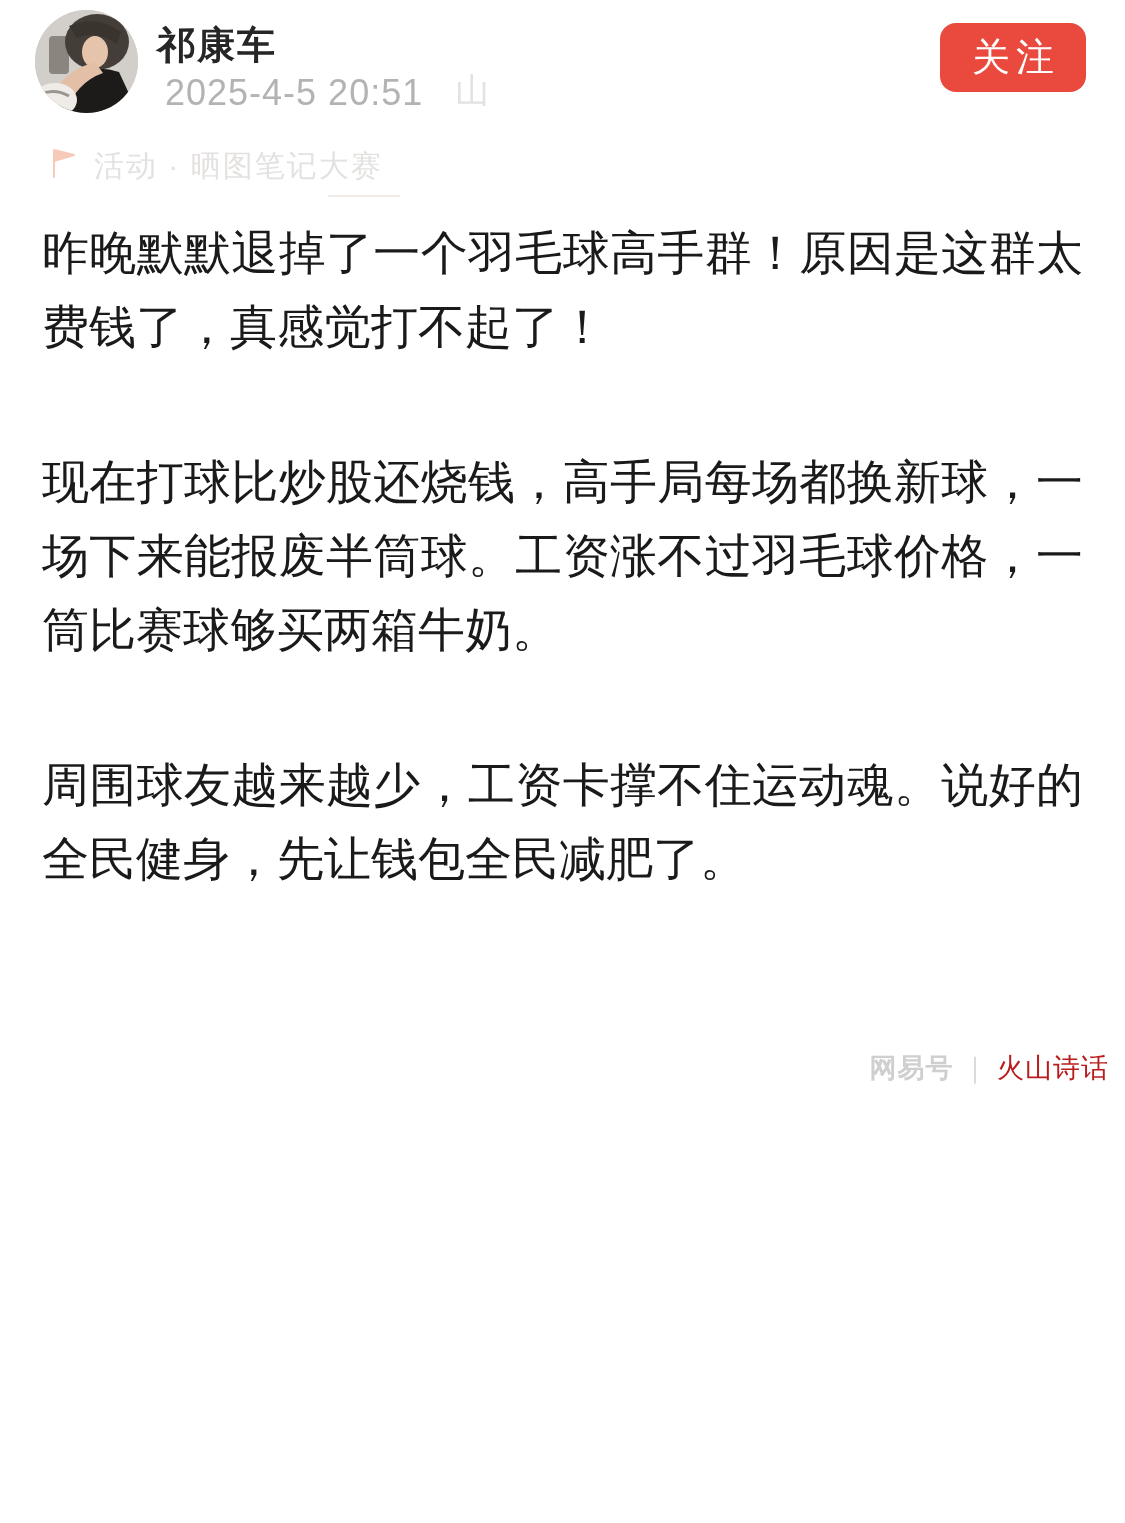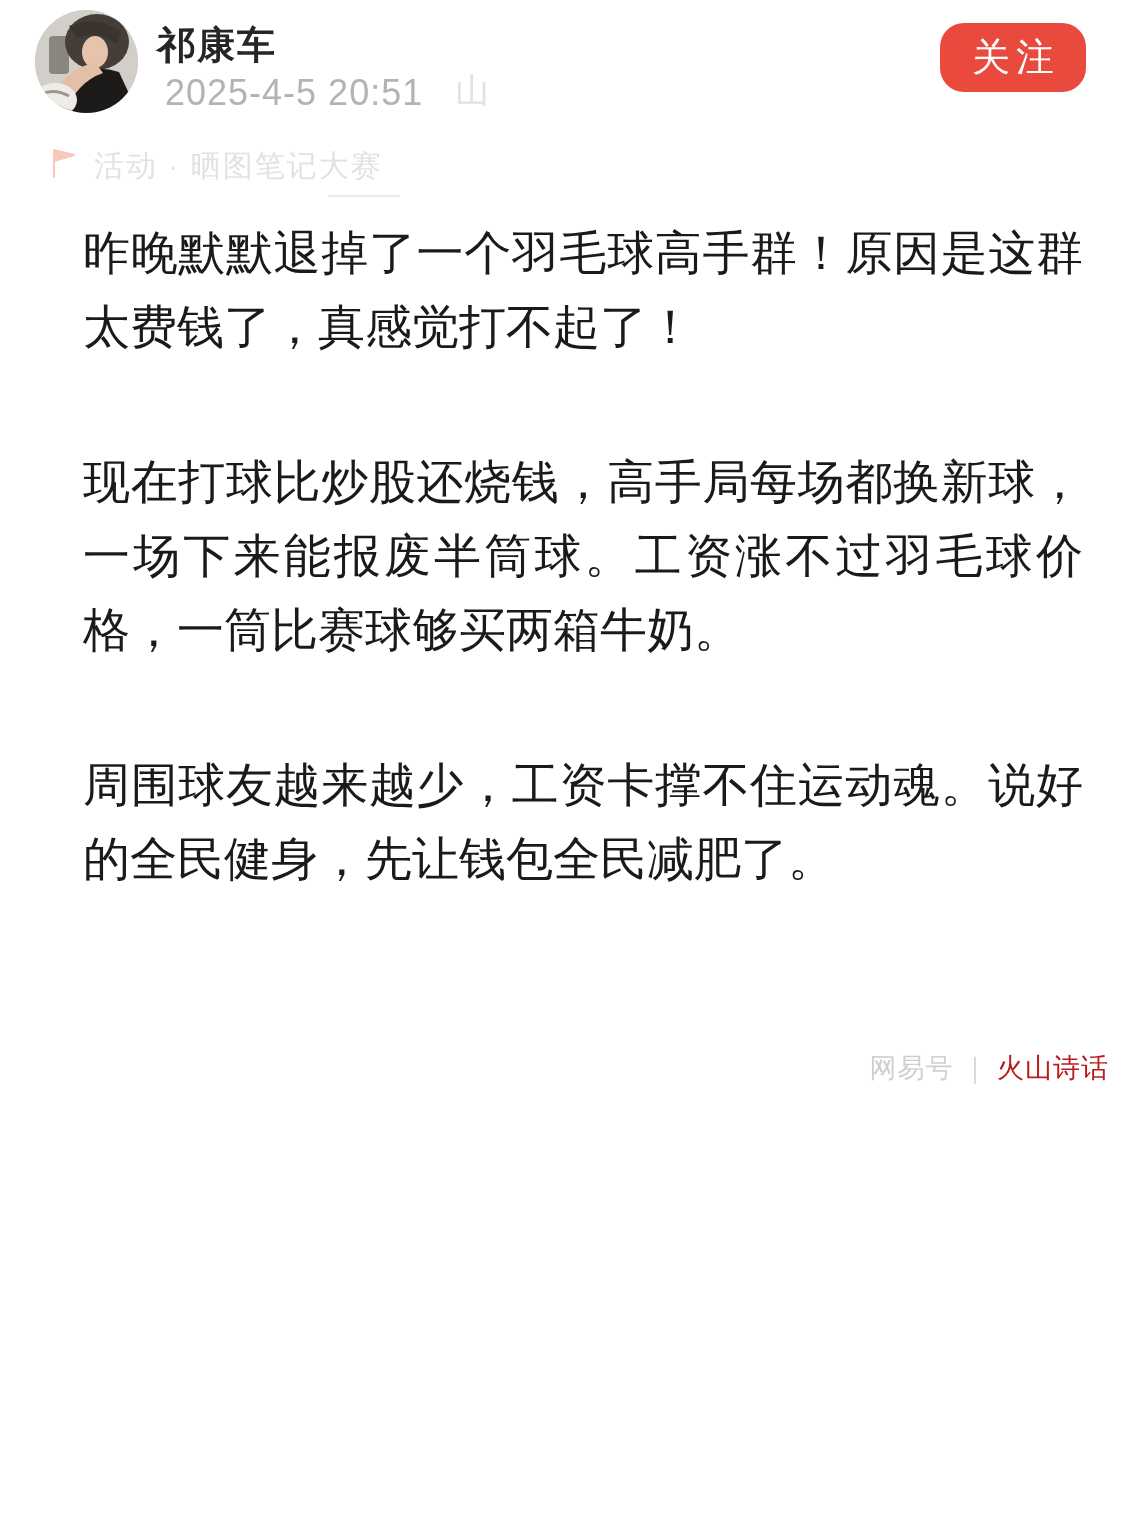--- a/index.html
+++ b/index.html
@@ -49,21 +49,21 @@
     font-size: 34px;
     color: #e2e2e2;
   }
 
   .follow-btn {
     position: absolute;
     left: 940px; top: 23px;
     width: 146px; height: 69px;
     background: #e94a3d;
     border: none;
-    border-radius: 24px;
+    border-radius: 16px;
     color: #ffffff;
     font-size: 38px;
     letter-spacing: 6px;
     display: flex;
     align-items: center;
     justify-content: center;
     padding-left: 6px;
     font-family: inherit;
     cursor: pointer;
   }
@@ -83,21 +83,21 @@
   .tag-underline {
     position: absolute;
     left: 328px; top: 195px;
     width: 72px; height: 2px;
     background: #f0e9e6;
   }
 
   
   .post-body {
     position: absolute;
-    left: 42px; right: 42px; top: 216px; margin-left: 41px;
+    left: 42px; right: 42px; top: 216px;
   }
   .post-body p {
     font-size: 47px;
     line-height: 74px;
     color: #1a1a1a;
     letter-spacing: 0px;
     text-align: justify;
     word-break: break-all;
     margin: 0 0 81px 0;
   }
@@ -107,21 +107,21 @@
   .watermark {
     position: absolute;
     right: 16px; bottom: 14px;
     display: flex;
     align-items: center;
     font-size: 27px;
     color: #c8c8c8;
     letter-spacing: 1px;
   }
   .wm-brand {
-    font-weight: 400;
+    font-weight: 700;
     color: #cfcfcf;
     text-shadow: 1px 1px 0 #ffffff;
     margin-left: 36px;
   }
   .wm-divider {
     margin: 0 8px;
     color: #d4d4d4;
     font-weight: 400;
   }
   .wm-account { color: #b91c1c; }

